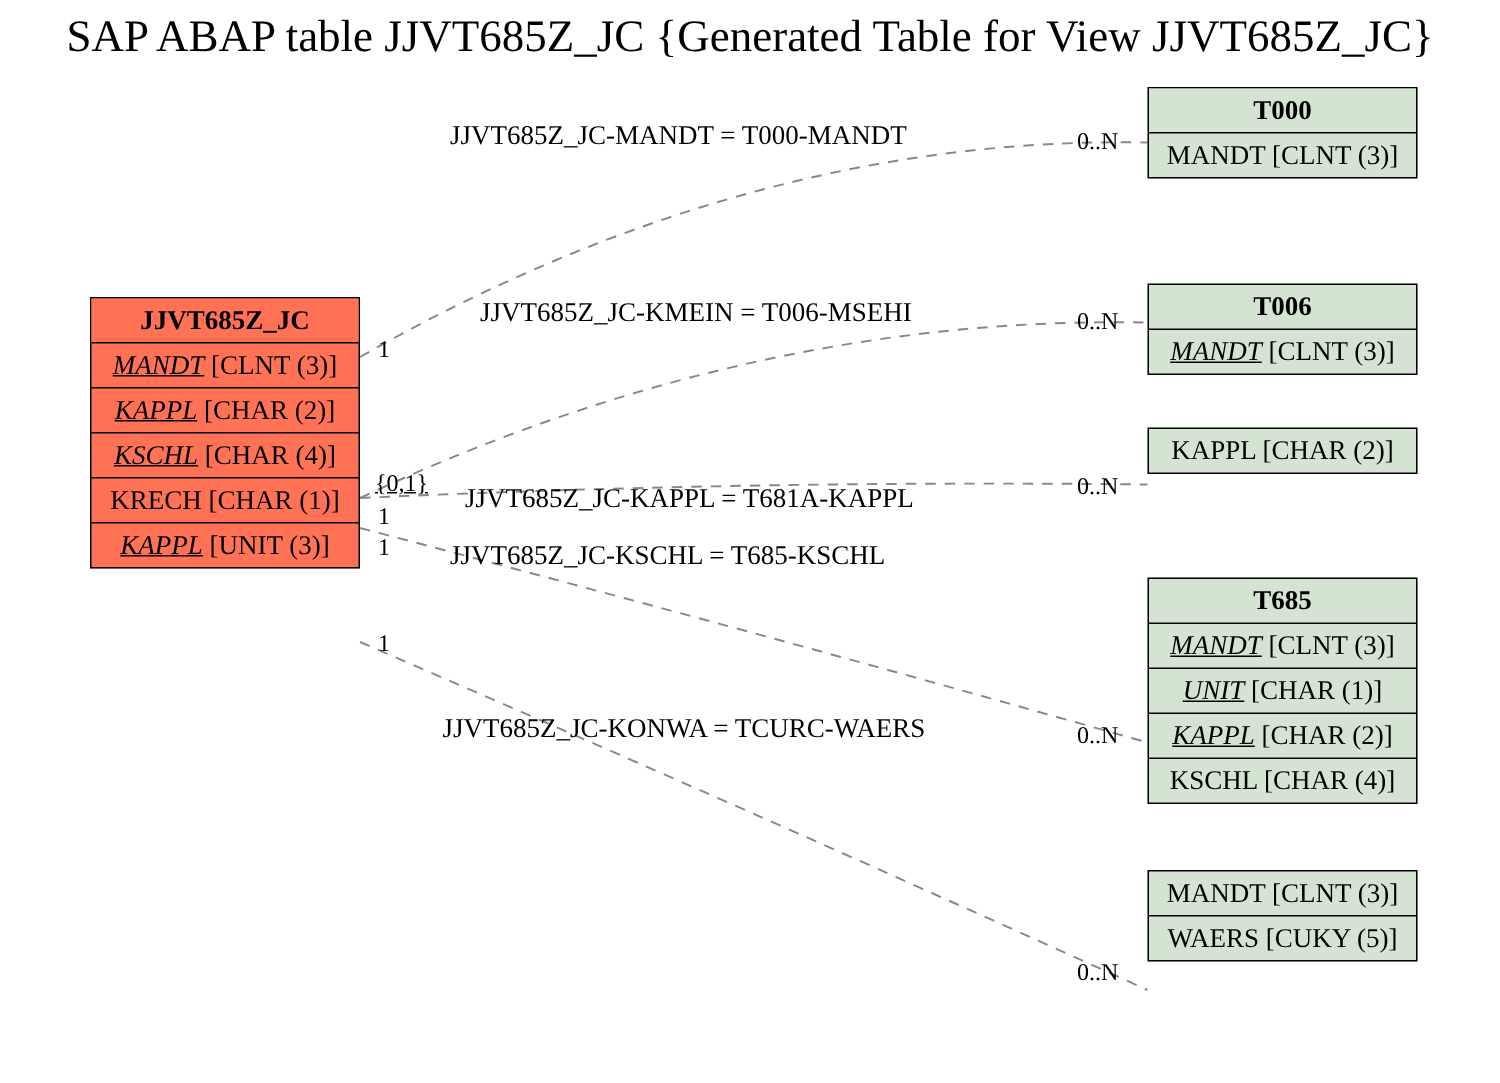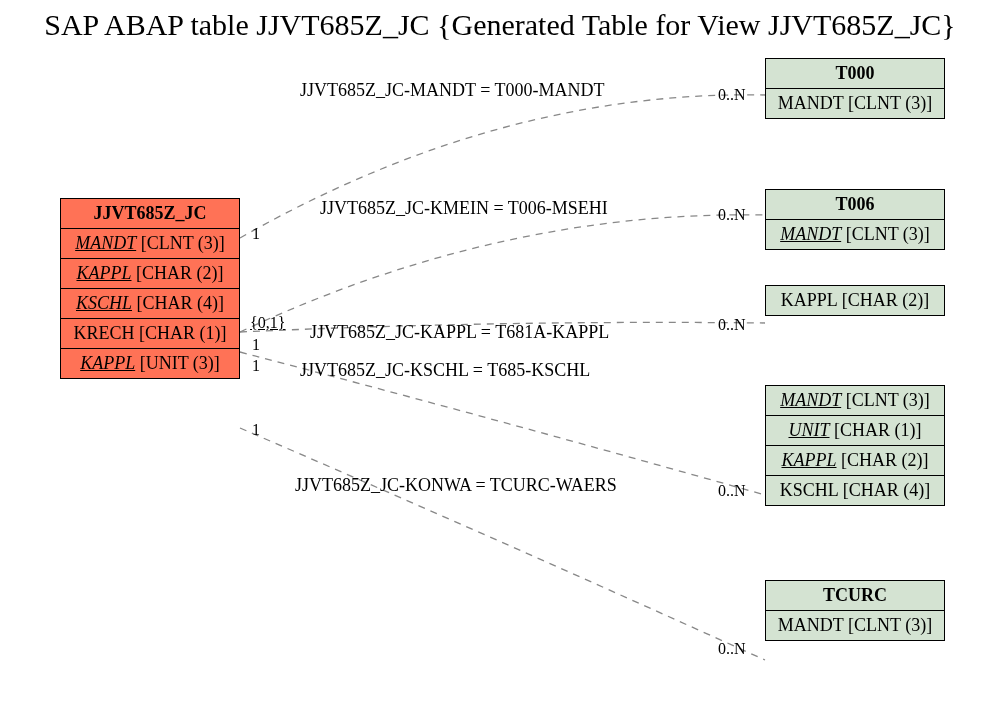--- a/index.html
+++ b/index.html
@@ -101,31 +101,32 @@
     <div>
       <div class="row"><span class="fk">MANDT</span> [CLNT (3)]</div>
     </div>
   </div>
 <div id="rel-2" class="entity green" style="left:765px; top:285px; width:180px;">
     <div>
       <div class="row"><span>KAPPL</span> [CHAR (2)]</div>
     </div>
   </div>
 <div id="rel-3" class="entity green" style="left:765px; top:385px; width:180px;">
+    <div class="header">T685</div>
     <div>
       <div class="row"><span class="fk">MANDT</span> [CLNT (3)]</div>
       <div class="row"><span class="fk">UNIT</span> [CHAR (1)]</div>
       <div class="row"><span class="fk">KAPPL</span> [CHAR (2)]</div>
       <div class="row"><span>KSCHL</span> [CHAR (4)]</div>
     </div>
   </div>
 <div id="rel-4" class="entity green" style="left:765px; top:580px; width:180px;">
-    <div class="header">TCURC</div>
     <div>
       <div class="row"><span>MANDT</span> [CLNT (3)]</div>
+      <div class="row"><span>WAERS</span> [CUKY (5)]</div>
     </div>
   </div>
 
 <div class="rel-label" style="left:300px; top:80px;">JJVT685Z_JC-MANDT = T000-MANDT</div>
 <div class="rel-label" style="left:320px; top:198px;">JJVT685Z_JC-KMEIN = T006-MSEHI</div>
 <div class="rel-label" style="left:310px; top:310px;margin-top:12px;">JJVT685Z_JC-KAPPL = T681A-KAPPL</div>
 <div class="rel-label" style="left:300px; top:360px;">JJVT685Z_JC-KSCHL = T685-KSCHL</div>
 <div class="rel-label" style="left:295px; top:475px;">JJVT685Z_JC-KONWA = TCURC-WAERS</div>
 
 <div class="card" style="left:252px; top:225px;">1</div>

